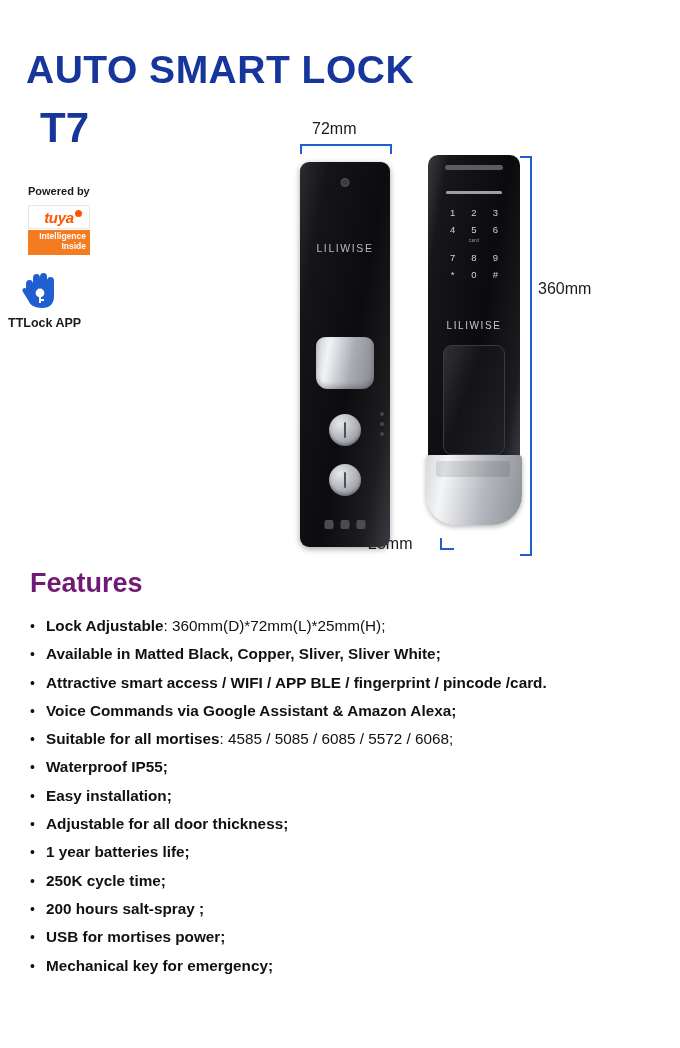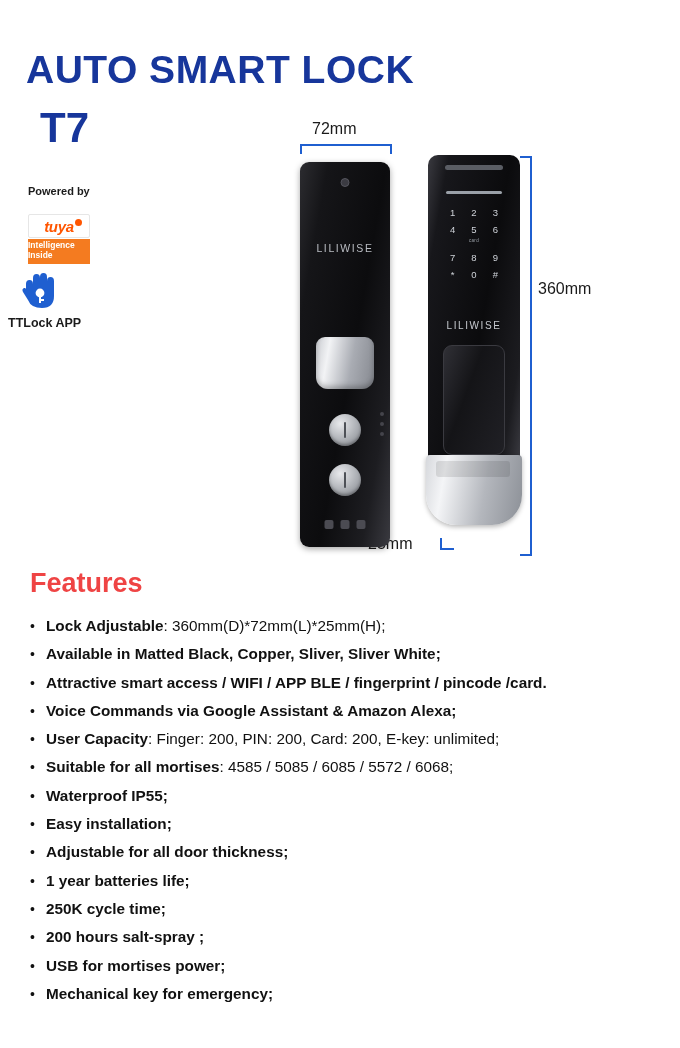--- a/index.html
+++ b/index.html
@@ -41,21 +41,21 @@
   .badge-block {
     position: absolute;
     left: 28px;
     top: 185px;
     width: 120px;
   }
   .powered-by {
     font-size: 11px;
     font-weight: bold;
     color: #1b1b1b;
-    margin-bottom: 17px;
+    margin-bottom: 8px;
   }
   .tuya-box {
     width: 62px;
     height: 24px;
     background: #ffffff;
     border: 1px solid #e6e6e6;
     border-radius: 2px;
     display: flex;
     align-items: center;
     justify-content: center;
@@ -76,23 +76,23 @@
     height: 7px;
     border-radius: 50%;
     background: #ff5500;
   }
   .intel-box {
     width: 62px;
     background: #f47b20;
     color: #ffffff;
     font-size: 8.5px;
     font-weight: bold;
-    text-align: left;
+    text-align: right;
     line-height: 1.15;
-    padding: 2px 14px 3px 0;
+    padding: 2px 4px 3px 0;
     margin-top: 1px;
   }
   .ttlock-block {
     position: absolute;
     left: 8px;
     top: 268px;
     width: 130px;
     text-align: left;
   }
   .hand-icon {
@@ -333,21 +333,21 @@
     background: #1f5fd0;
   }
 
   
   .features-title {
     position: absolute;
     left: 30px;
     top: 568px;
     font-size: 27px;
     font-weight: bold;
-    color: #ef4444;
+    color: #701a75;
   }
   .feature-list {
     position: absolute;
     left: 30px;
     top: 612px;
     width: 630px;
     margin: 0;
     padding: 0;
     list-style: none;
   }
@@ -462,21 +462,20 @@
     </div>
   </div>
 </div>
 
 <div class="features-title">Features</div>
 <ul class="feature-list">
   <li><span class="b">Lock Adjustable</span><span class="n">: 360mm(D)*72mm(L)*25mm(H);</span></li>
   <li><span class="b">Available in Matted Black, Copper, Sliver, Sliver White;</span><span class="n"></span></li>
   <li><span class="b">Attractive smart access / WIFI / APP BLE / fingerprint / pincode /card.</span><span class="n"></span></li>
   <li><span class="b">Voice Commands via Google Assistant &amp; Amazon Alexa;</span><span class="n"></span></li>
-  <li><span class="b">User Capacity</span><span class="n">: Finger: 200, PIN: 200, Card: 200, E-key: unlimited;</span></li>
   <li><span class="b">Suitable for all mortises</span><span class="n">:  4585 / 5085 / 6085 / 5572 / 6068;</span></li>
   <li><span class="b">Waterproof  IP55;</span><span class="n"></span></li>
   <li><span class="b">Easy installation;</span><span class="n"></span></li>
   <li><span class="b">Adjustable for all door thickness;</span><span class="n"></span></li>
   <li><span class="b">1 year batteries life;</span><span class="n"></span></li>
   <li><span class="b">250K cycle time;</span><span class="n"></span></li>
   <li><span class="b">200 hours salt-spray ;</span><span class="n"></span></li>
   <li><span class="b">USB for mortises power;</span><span class="n"></span></li>
   <li><span class="b">Mechanical key for emergency;</span><span class="n"></span></li>
 </ul>

